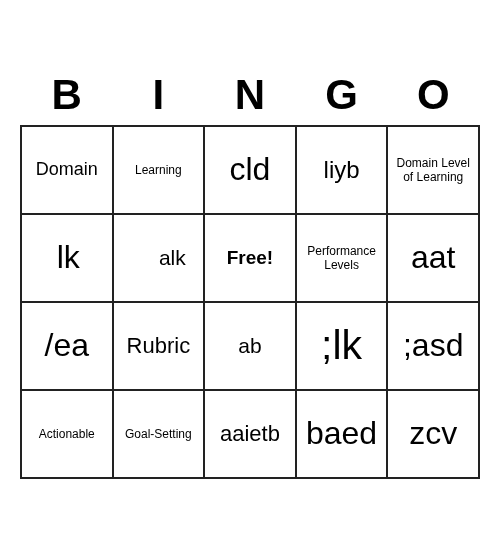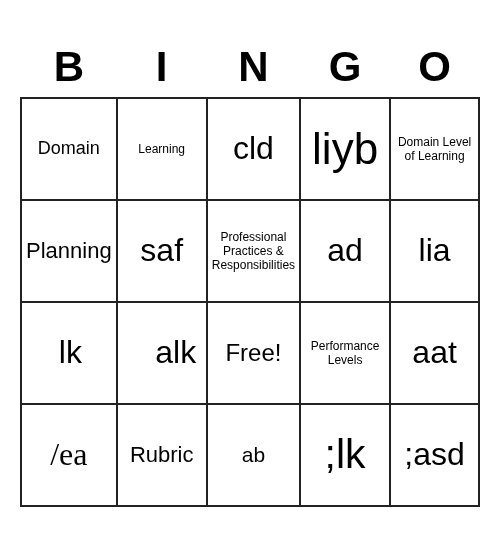--- a/index.html
+++ b/index.html
@@ -33,59 +33,59 @@
     .header-row th {
       font-size: 42px;
       font-weight: bold;
       height: 60px;
       width: 92px;
       border: none;
     }
 
     .cell {
       width: 92px;
-      height: 102px;
+      height: 88px;
     }
   </style>
 </head>
 <body>
 
 <table class="bingo-card">
   <thead>
     <tr class="header-row">
       <th>B</th>
       <th>I</th>
       <th>N</th>
       <th>G</th>
       <th>O</th>
     </tr>
   </thead>
   <tbody id="bingo-body">
   <tr>
         <td class="cell" style="font-size: 18px;">Domain</td>
         <td class="cell" style="font-size: 12px;">Learning</td>
         <td class="cell" style="font-size: 32px;">cld</td>
-        <td class="cell" style="font-size: 44px; text-align: center;">liyb</td>
+        <td class="cell" style="font-size: 24px; text-align: center;">liyb</td>
         <td class="cell" style="font-size: 12px;">Domain Level of Learning</td>
       </tr>
       <tr>
-        <td class="cell" style="font-size: 22px;">Planning</td>
-        <td class="cell" style="font-size: 32px;">saf</td>
-        <td class="cell" style="font-size: 12px;">Professional Practices &amp; Responsibilities</td>
-        <td class="cell" style="font-size: 32px;">ad</td>
-        <td class="cell" style="font-size: 32px;">lia</td>
-      </tr>
-      <tr>
         <td class="cell" style="font-size: 32px; padding-left: 7px;">lk</td>
-        <td class="cell" style="font-size: 32px; padding-left: 32px;">alk</td>
-        <td class="cell" style="font-size: 24px; font-weight: normal;">Free!</td>
+        <td class="cell" style="font-size: 21px; padding-left: 32px;">alk</td>
+        <td class="cell" style="font-size: 19px; font-weight: bold;">Free!</td>
         <td class="cell" style="font-size: 12px;">Performance Levels</td>
         <td class="cell" style="font-size: 32px;">aat</td>
       </tr>
       <tr>
-        <td class="cell" style="font-size: 32px; font-family: Liberation Serif, serif;">/ea</td>
+        <td class="cell" style="font-size: 32px;">/ea</td>
         <td class="cell" style="font-size: 22px; border-radius: 17px;">Rubric</td>
         <td class="cell" style="font-size: 21px;">ab</td>
         <td class="cell" style="font-size: 41px; text-align: center;">;lk</td>
         <td class="cell" style="font-size: 32px;">;asd</td>
       </tr>
+      <tr>
+        <td class="cell" style="font-size: 12px;">Actionable</td>
+        <td class="cell" style="font-size: 12px;">Goal-Setting</td>
+        <td class="cell" style="font-size: 22px;">aaietb</td>
+        <td class="cell" style="font-size: 32px;">baed</td>
+        <td class="cell" style="font-size: 32px;">zcv</td>
+      </tr>
     </tbody>
 </table>
 
 </body></html>

